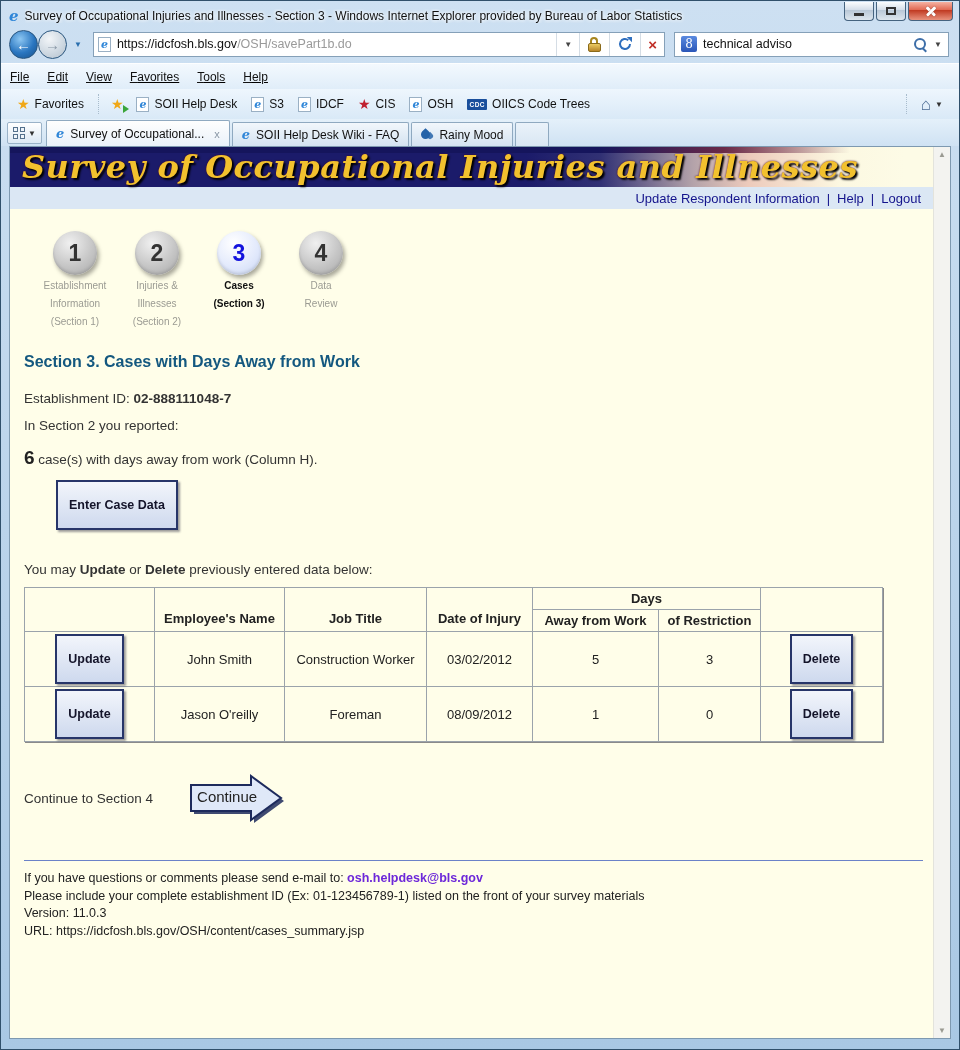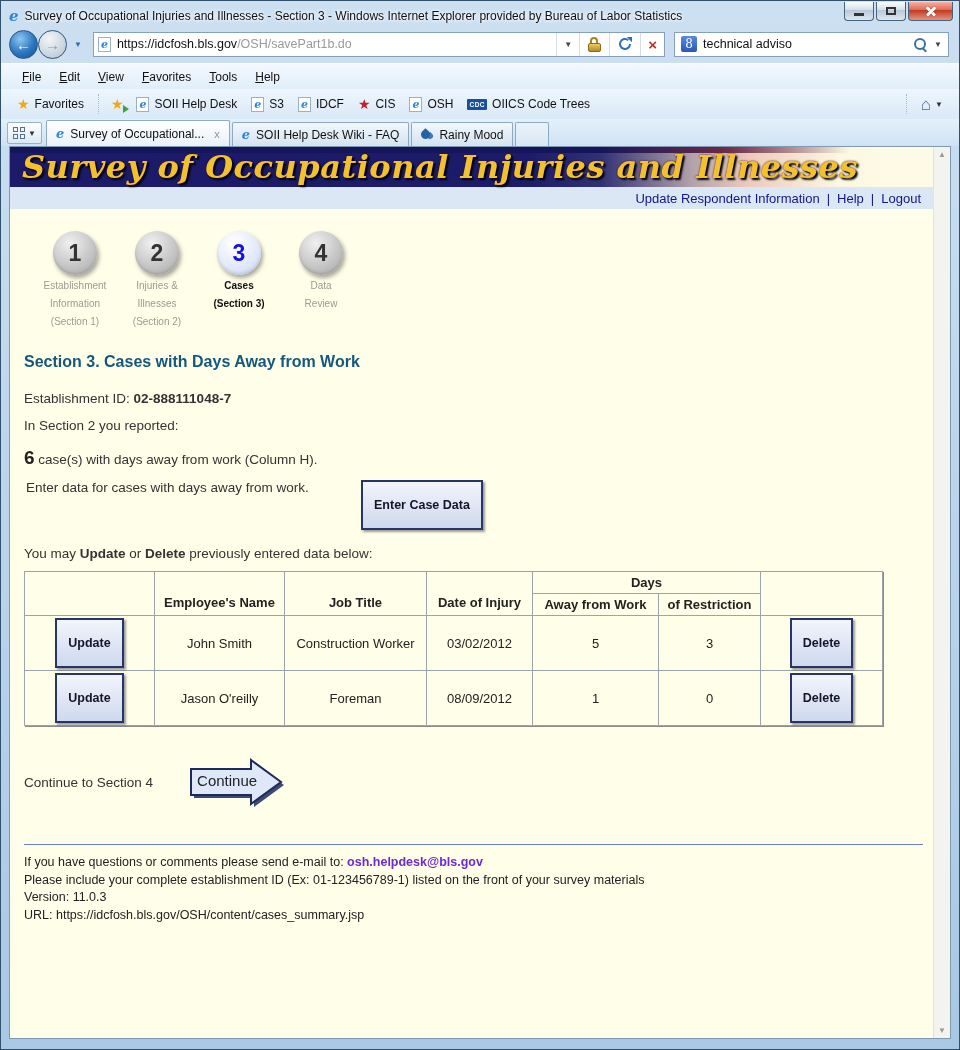--- a/index.html
+++ b/index.html
@@ -39,21 +39,21 @@
   .stop-x { color:#c03028; font-weight:bold; font-size:15px; }
   .searchbox { width:275px; height:25px; background:#fff; border:1px solid #85a0b8; display:flex; align-items:center; gap:6px; padding:0 6px; margin-left:5px; }
   .g-badge { width:16px; height:16px; background:linear-gradient(#5a8ae0,#2a56b8); color:#fff; font-family:"DejaVu Serif",serif; font-size:12px; display:flex; align-items:center; justify-content:center; border-radius:2px; flex:none; }
   .search-text { flex:1; font-size:12.5px; color:#111; cursor:text; }
   .mag { position:relative; width:15px; height:15px; cursor:pointer; }
   .mag::before { content:''; position:absolute; left:1px; top:1px; width:8px; height:8px; border:2px solid #3d6ea8; border-radius:50%; }
   .mag::after { content:''; position:absolute; right:1px; bottom:1px; width:5px; height:2px; background:#3d6ea8; transform:rotate(45deg); }
   .search-caret { font-size:8px; color:#444; cursor:pointer; }
 
   
-  .menubar { height:26px; background:linear-gradient(#f3f9fe,#e0edf9); border-top:1px solid #fdfeff; display:flex; align-items:center; padding:0 12px; }
+  .menubar { height:26px; background:linear-gradient(#f3f9fe,#e0edf9); border-top:1px solid #fdfeff; display:flex; align-items:center; padding:0 0;text-decoration:underline; }
   .menu-item { font-size:12px; color:#111; padding:4px 9px; cursor:pointer; display:inline-block; }
   .menu-item::first-letter { text-decoration:underline; }
   .favbar { height:30px; background:linear-gradient(#eef6fd,#d9e9f7); display:flex; align-items:center; padding:0 8px; font-size:12px; color:#111; }
   .fav-btn { display:flex; align-items:center; gap:5px; padding:4px 8px; cursor:pointer; }
   .star { color:#f0a818; font-size:14px; line-height:1; }
   .star.red { color:#c02030; }
   .vsep { width:1px; height:20px; border-left:1px dotted #a8bccd; margin:0 6px; }
   .fav-add { position:relative; padding:3px 6px; cursor:pointer; }
   .fav-add .arr { position:absolute; right:0; bottom:2px; width:0; height:0; border-left:6px solid #3aa53a; border-top:4px solid transparent; border-bottom:4px solid transparent; }
   .fav-item { display:flex; align-items:center; gap:5px; padding:4px 7px; cursor:pointer; white-space:nowrap; }
@@ -319,25 +319,24 @@
 
       <div class="heading">Section 3. Cases with Days Away from Work</div>
 
       <div class="line"><span>Establishment ID: </span><span class="bold">02-888111048-7</span></div>
 
       <div class="line tight">In Section 2 you reported:</div>
 
       <div class="case-line"><span class="big-num">6</span><span> case(s) with days away from work (Column H).</span></div>
 
       <div class="enter-row">
-        <span class="enter-text">Enter data for cases with days away from work.</span>
         <button class="btn3d">Enter Case Data</button>
       </div>
 
-      <div class="line" style="margin-top:16px;"><span>You may </span><span class="bold">Update</span><span> or </span><span class="bold">Delete</span><span> previously entered data below:</span></div>
+      <div class="line" style="margin-top:32px;"><span>You may </span><span class="bold">Update</span><span> or </span><span class="bold">Delete</span><span> previously entered data below:</span></div>
 
       <table class="case-table">
         <tbody>
             <tr>
           <th class="col-act bottom" rowspan="2"></th>
           <th class="col-name bottom" rowspan="2">Employee's Name</th>
           <th class="col-job bottom" rowspan="2">Job Title</th>
           <th class="col-date bottom" rowspan="2">Date of Injury</th>
           <th class="days-head" colspan="2">Days</th>
           <th class="col-act2 bottom" rowspan="2"></th>

